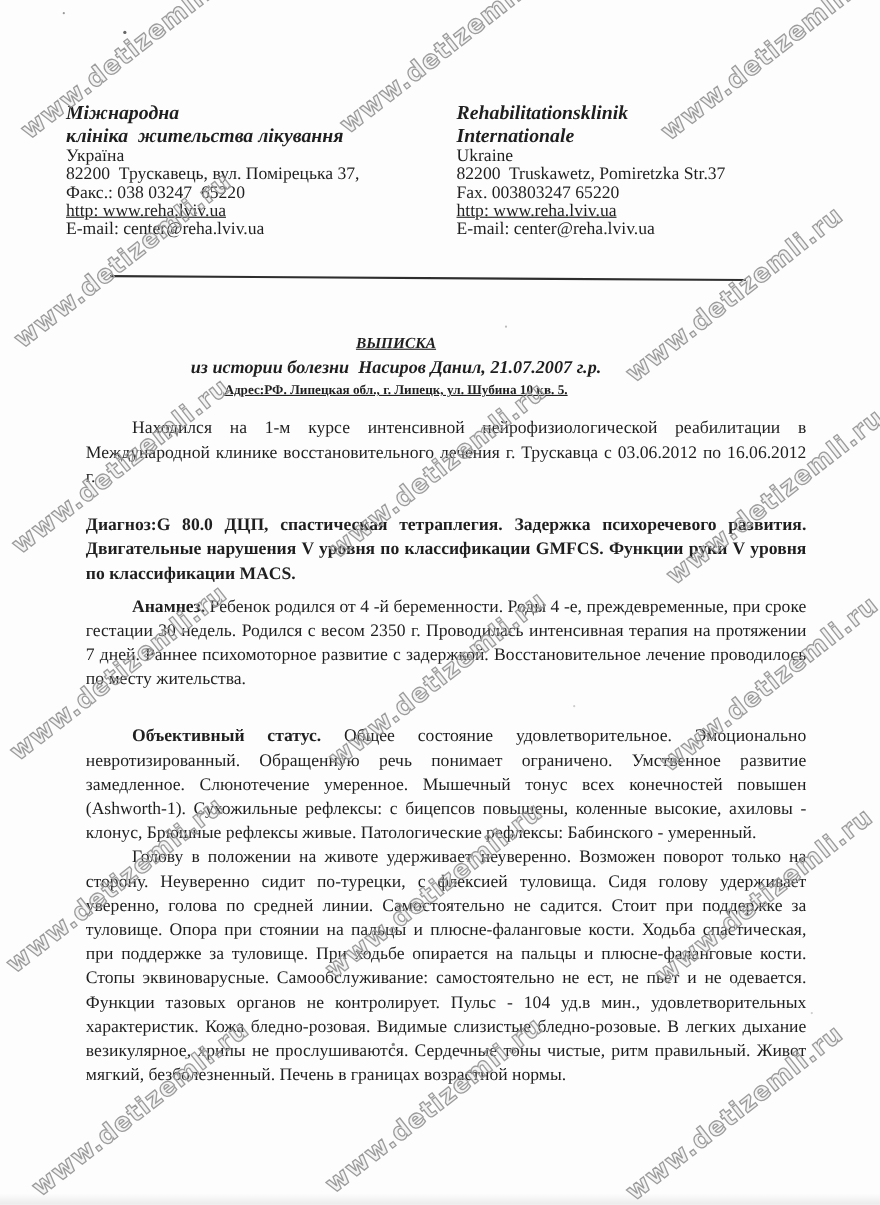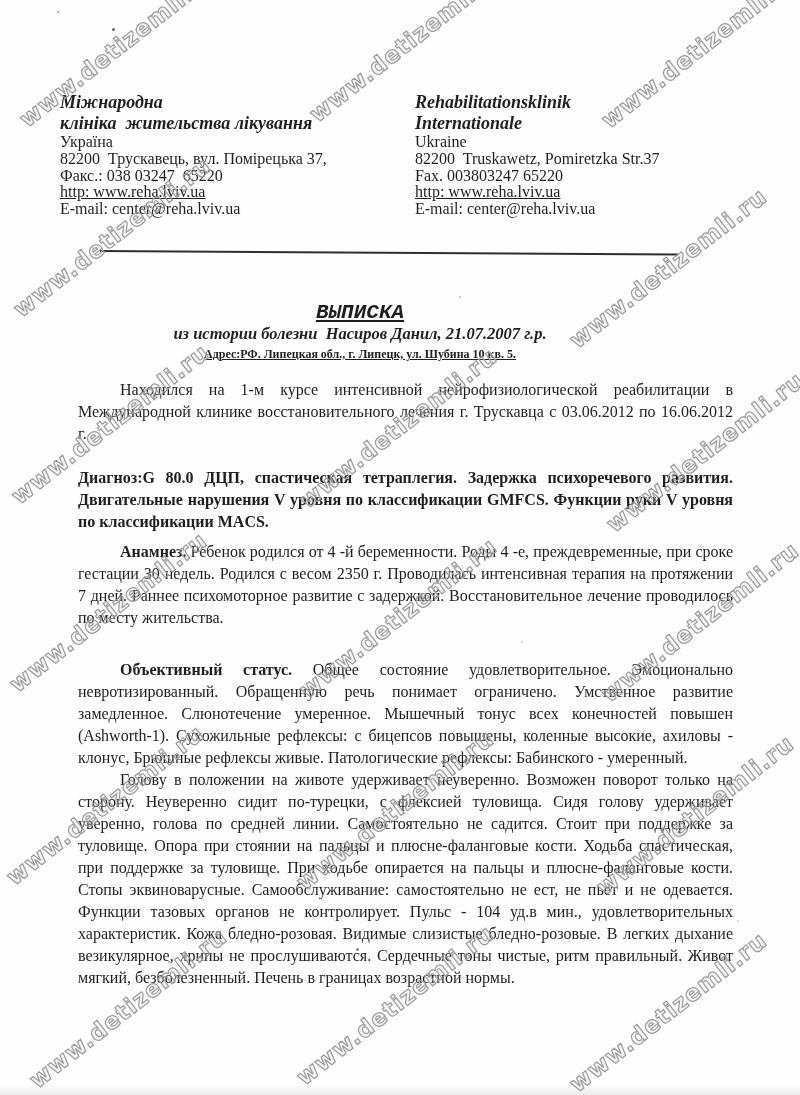--- a/index.html
+++ b/index.html
@@ -19,21 +19,21 @@
   .hdr-name{font-weight:bold;font-style:italic;font-size:18px;line-height:21px;white-space:pre;}
   .hdr-line{font-size:16px;line-height:16.8px;white-space:pre;}
   .hdr-web{text-decoration:underline;}
   
   .divider{
     position:absolute;top:250px;left:100px;width:578px;height:2px;
     background:#2e2e2e;transform:rotate(0.35deg);transform-origin:left center;
   }
   
   .title-block{position:absolute;top:302px;left:30px;width:660px;text-align:center;}
-  .doc-title{font-size:21px;font-weight:bold;font-style:italic;text-decoration:underline;line-height:21px;white-space:pre;font-family:Liberation Mono, monospace;}
+  .doc-title{font-size:14px;font-weight:bold;font-style:italic;text-decoration:underline;line-height:21px;white-space:pre;}
   .doc-subtitle{font-size:16.5px;font-weight:bold;font-style:italic;line-height:21px;white-space:pre;}
   .doc-address{font-size:12px;font-weight:bold;line-height:21px;white-space:pre;text-decoration:underline;}
   
   .body-text{position:absolute;top:379px;left:78px;width:655px;}
   .para{
     margin:0;font-size:16px;line-height:22px;
     text-align:justify;text-indent:42px;
   }
   .para.no-indent{text-indent:0;}
   .para.bold{font-weight:bold;}

